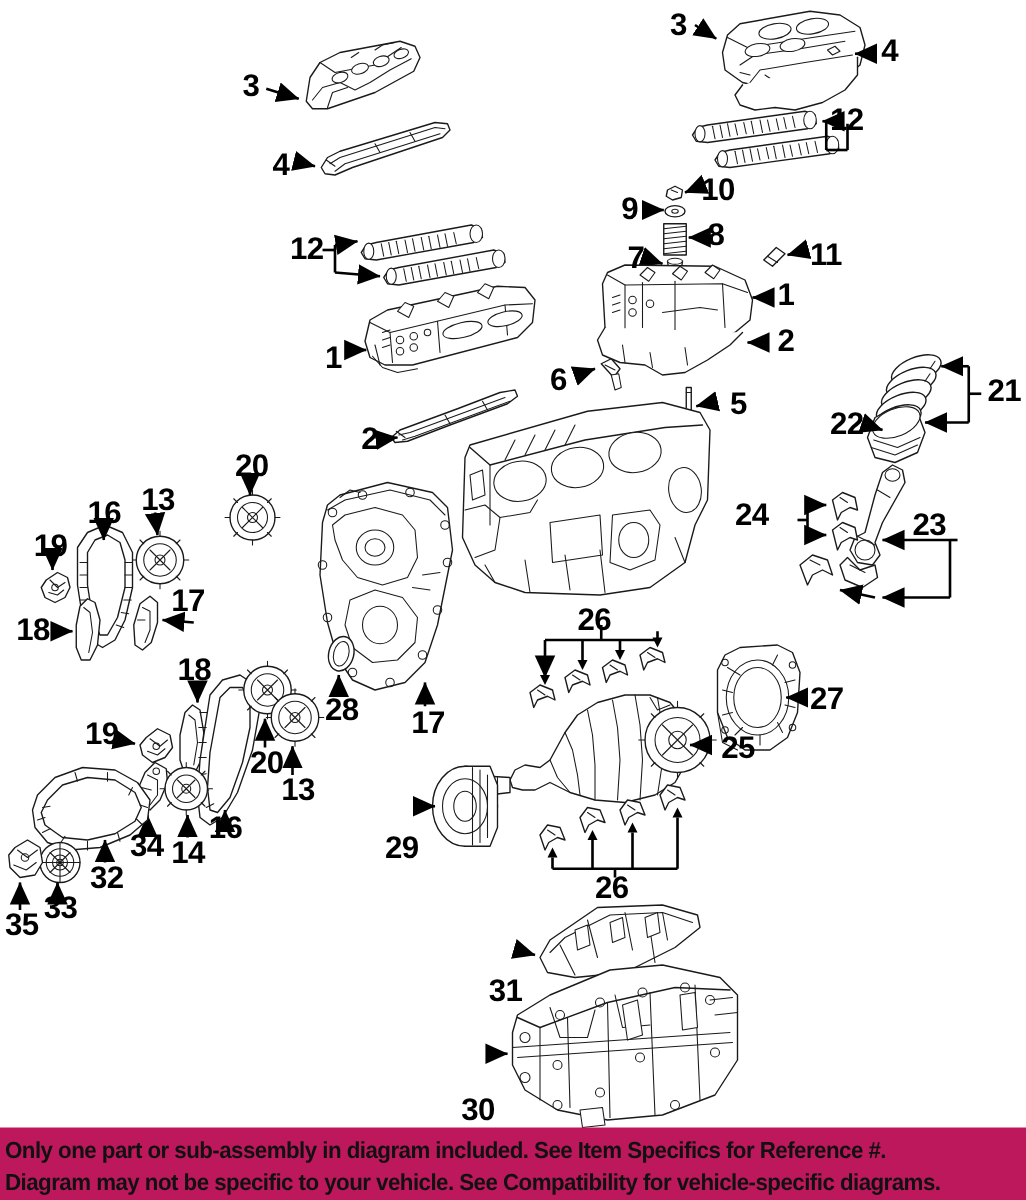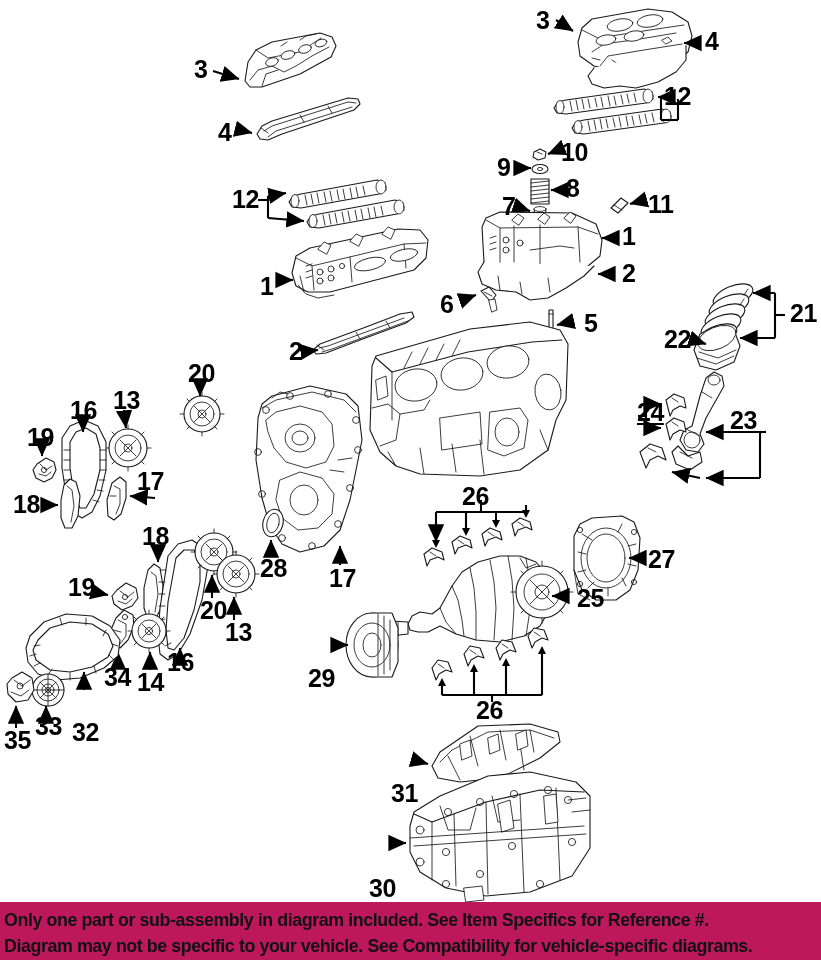--- a/index.html
+++ b/index.html
@@ -798,41 +798,41 @@
   <div class="callout" style="left:648px;top:192px;">11</div>
   <div class="callout" style="left:232px;top:187px;">12</div>
   <div class="callout" style="left:622px;top:224px;">1</div>
   <div class="callout" style="left:622px;top:261px;">2</div>
   <div class="callout" style="left:260px;top:274px;">1</div>
   <div class="callout" style="left:440px;top:292px;">6</div>
   <div class="callout" style="left:584px;top:311px;">5</div>
   <div class="callout" style="left:289px;top:339px;">2</div>
   <div class="callout" style="left:790px;top:301px;">21</div>
   <div class="callout" style="left:664px;top:327px;">22</div>
-  <div class="callout" style="left:637px;top:400px;text-decoration:underline;">24</div>
+  <div class="callout" style="left:588px;top:400px;">24</div>
   <div class="callout" style="left:730px;top:408px;">23</div>
   <div class="callout" style="left:188px;top:361px;">20</div>
   <div class="callout" style="left:113px;top:388px;">13</div>
   <div class="callout" style="left:70px;top:398px;">16</div>
   <div class="callout" style="left:27px;top:425px;">19</div>
   <div class="callout" style="left:13px;top:492px;">18</div>
   <div class="callout" style="left:137px;top:469px;">17</div>
   <div class="callout" style="left:142px;top:524px;">18</div>
   <div class="callout" style="left:200px;top:598px;">20</div>
   <div class="callout" style="left:260px;top:556px;">28</div>
   <div class="callout" style="left:329px;top:566px;">17</div>
   <div class="callout" style="left:462px;top:484px;">26</div>
   <div class="callout" style="left:648px;top:547px;">27</div>
   <div class="callout" style="left:577px;top:586px;">25</div>
   <div class="callout" style="left:68px;top:575px;">19</div>
   <div class="callout" style="left:225px;top:620px;">13</div>
   <div class="callout" style="left:104px;top:665px;">34</div>
   <div class="callout" style="left:137px;top:670px;text-align:right;">14</div>
   <div class="callout" style="left:167px;top:650px;">16</div>
-  <div class="callout" style="left:72px;top:690px;margin-top:30px;">32</div>
+  <div class="callout" style="left:72px;top:690px;">32</div>
   <div class="callout" style="left:35px;top:714px;">33</div>
   <div class="callout" style="left:4px;top:728px;">35</div>
   <div class="callout" style="left:308px;top:666px;text-align:center;">29</div>
   <div class="callout" style="left:476px;top:698px;">26</div>
   <div class="callout" style="left:391px;top:749px;margin-top:32px;">31</div>
   <div class="callout" style="left:369px;top:832px;margin-top:44px;">30</div>
 
   <div id="banner" style="background: #be185d;">
     <div class="line">Only one part or sub-assembly in diagram included. See Item Specifics for Reference #.</div>
     <div class="line">Diagram may not be specific to your vehicle. See Compatibility for vehicle-specific diagrams.</div>

